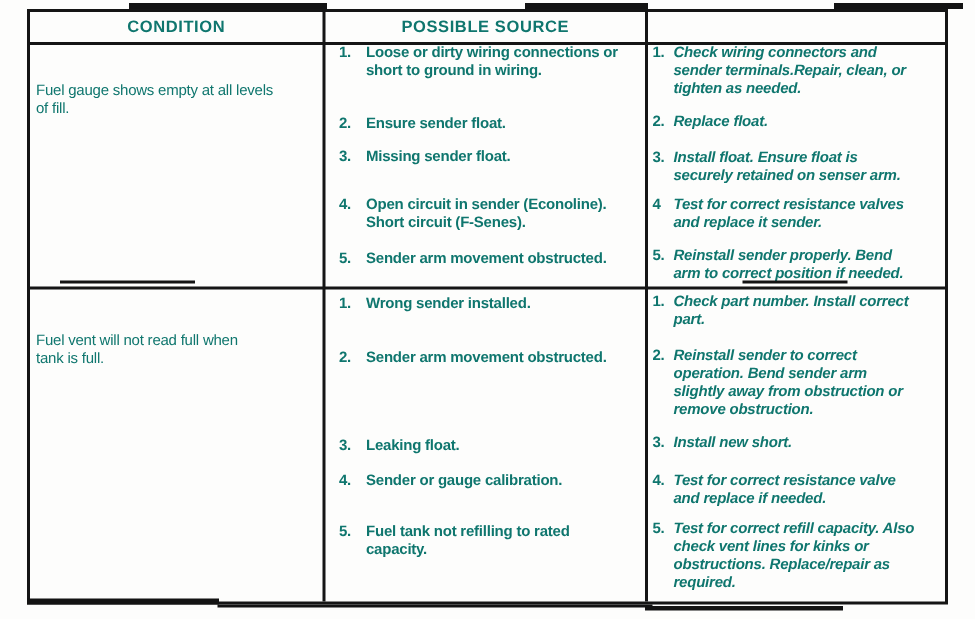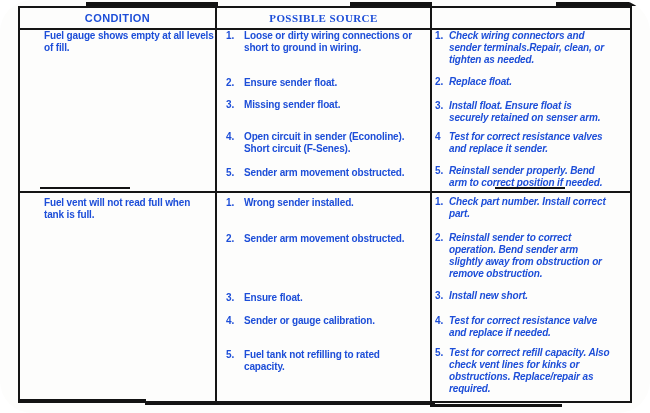--- a/index.html
+++ b/index.html
@@ -1,36 +1,36 @@
 <!DOCTYPE html>
 <html><head>
 <meta charset="utf-8">
 <style>
   html,body{margin:0;padding:0;background:#ffffff;}
   .sheet{
     position:relative;width:650px;height:413px;background:#fdfdfc;
     font-family:"Liberation Sans","DejaVu Sans",sans-serif;
-    color:#1d4ed8;overflow:hidden;border-radius:32px;
+    color:#0f766e;overflow:hidden;
   }
   .tbl{
     position:absolute;left:18px;top:6px;width:614px;height:397px;
     border:2px solid #151515;box-sizing:border-box;background:#fdfdfc;
   }
   .vline{position:absolute;top:0;bottom:0;width:2px;background:#151515;}
   .v1{left:195px;} .v2{left:410px;}
   .hline{position:absolute;left:0;right:0;height:2px;background:#151515;}
   .hdr-sep{top:20px;} .row-sep{top:183px;}
   .hdr{
     position:absolute;top:0;height:20px;display:flex;align-items:center;justify-content:center;
     font-size:11px;font-weight:bold;letter-spacing:.4px;white-space:pre;
   }
-  .h1{left:0;width:195px;} .h2{left:197px;width:213px;font-family:Liberation Serif, serif;} .h3{left:412px;width:198px;}
+  .h1{left:0;width:195px;} .h2{left:197px;width:213px;} .h3{left:412px;width:198px;}
   .cond{
-    position:absolute;left:24px;width:182px;font-size:10px;font-weight:bold;
-    line-height:12px;letter-spacing:-.15px;white-space:pre;
+    position:absolute;left:4px;width:182px;font-size:10px;font-weight:normal;
+    line-height:12px;letter-spacing:-.15px;white-space:pre;margin-top:25px;
   }
   .item{position:absolute;font-size:10px;font-weight:bold;line-height:12px;letter-spacing:-.15px;}
   .item .num{position:absolute;left:0;top:0;}
   .item .txt{display:block;white-space:pre;}
   .c2{left:206px;width:200px;} .c2 .txt{padding-left:18px;}
   .c3{left:415px;width:194px;} .c3 .txt{padding-left:14px;font-style:italic;}
   
   .art{position:absolute;background:#131313;}
 </style>
 </head>
@@ -105,21 +105,21 @@
     <div class="item c2" style="top:189px">
       <span class="num">1.</span>
       <span class="txt">Wrong sender installed.</span>
     </div>
     <div class="item c2" style="top:225px">
       <span class="num">2.</span>
       <span class="txt">Sender arm movement obstructed.</span>
     </div>
     <div class="item c2" style="top:284px">
       <span class="num">3.</span>
-      <span class="txt">Ensure float.</span>
+      <span class="txt">Leaking float.</span>
     </div>
     <div class="item c2" style="top:307px">
       <span class="num">4.</span>
       <span class="txt">Sender or gauge calibration.</span>
     </div>
     <div class="item c2" style="top:341px">
       <span class="num">5.</span>
       <span class="txt">Fuel tank not refilling to rated
 capacity.</span>
     </div>

